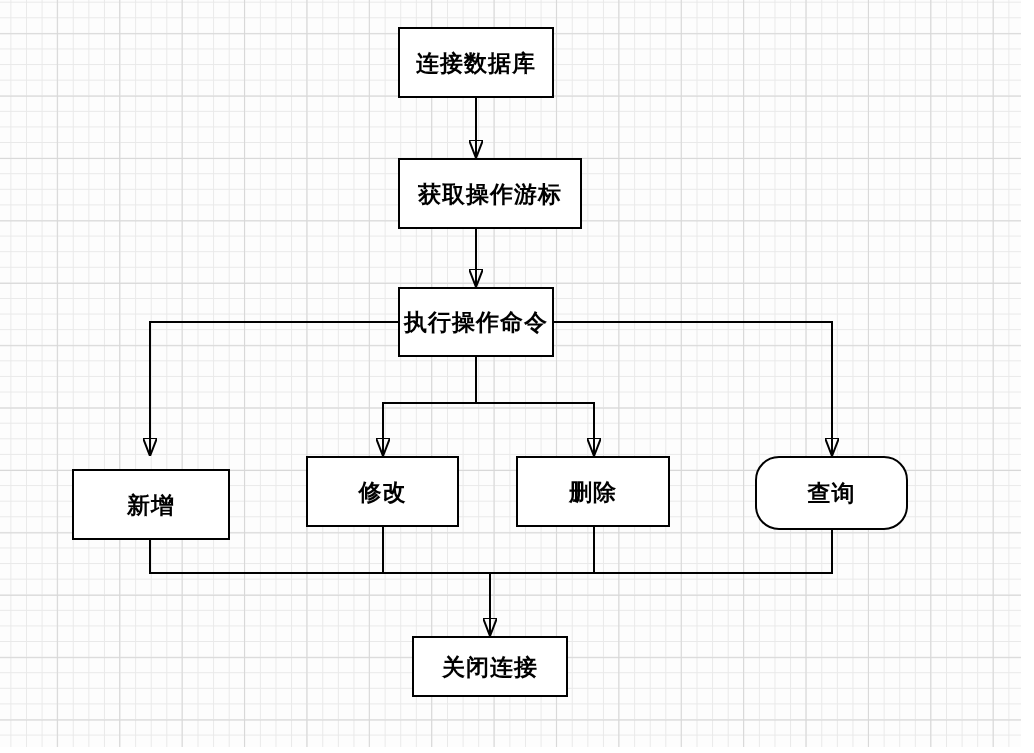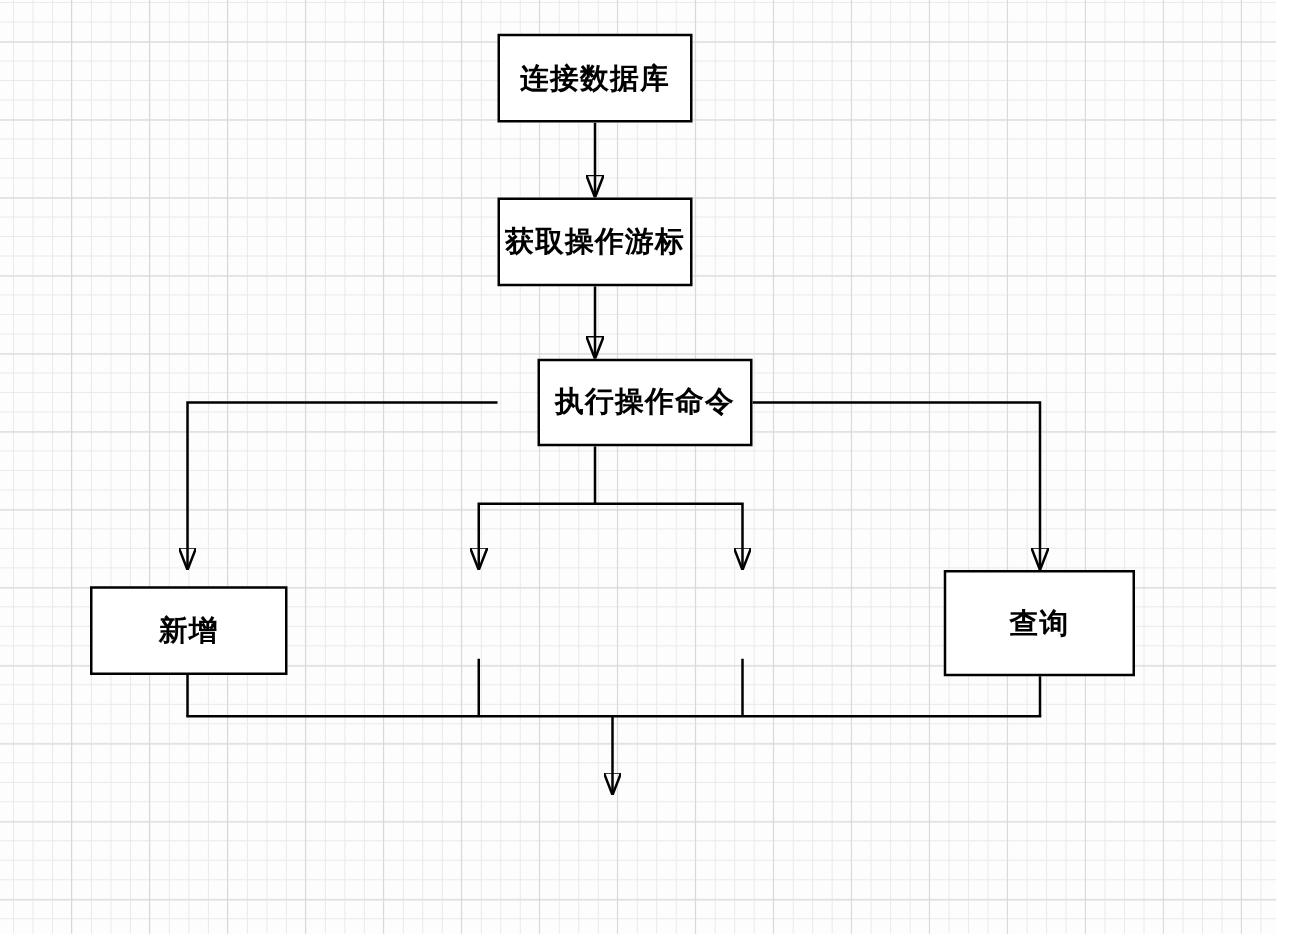--- a/index.html
+++ b/index.html
@@ -102,31 +102,40 @@
 
     <path d="M149,573 L833,573"></path>
 
     <path d="M490,573 L490,634" marker-end="url(#arrow)"></path>
   </svg>
 
   <div class="node" style="left:398px; top:27px; width:156px; height:71px;">
     <span>连接数据库</span>
   </div>
 
-  <div class="node" style="left:398px; top:158px; width:156px; height:71px;">
+  <div class="node" style="left:398px; top:158px; width:184px; height:71px;">
     <span>获取操作游标</span>
   </div>
 
-  <div class="node" style="left:398px; top:287px; width:172px; height:70px;margin-left:32px;">
+  <div class="node" style="left:398px; top:287px; width:156px; height:70px;">
     <span>执行操作命令</span>
   </div>
 
   <div class="node" style="left:72px; top:456px; width:158px; height:71px;margin-top:13px;">
     <span>新增</span>
   </div>
 
+  <div class="node" style="left:306px; top:456px; width:153px; height:71px;">
+    <span>修改</span>
+  </div>
 
+  <div class="node" style="left:516px; top:456px; width:154px; height:71px;">
+    <span>删除</span>
+  </div>
 
-  <div class="node" style="left:755px; top:456px; width:153px; height:85px;">
+  <div class="node" style="left:755px; top:456px; width:153px; height:74px;border-radius:24px;">
     <span>查询</span>
   </div>
 
+  <div class="node" style="left:412px; top:636px; width:156px; height:61px;">
+    <span>关闭连接</span>
+  </div>
 </div>
 
 </body></html>

